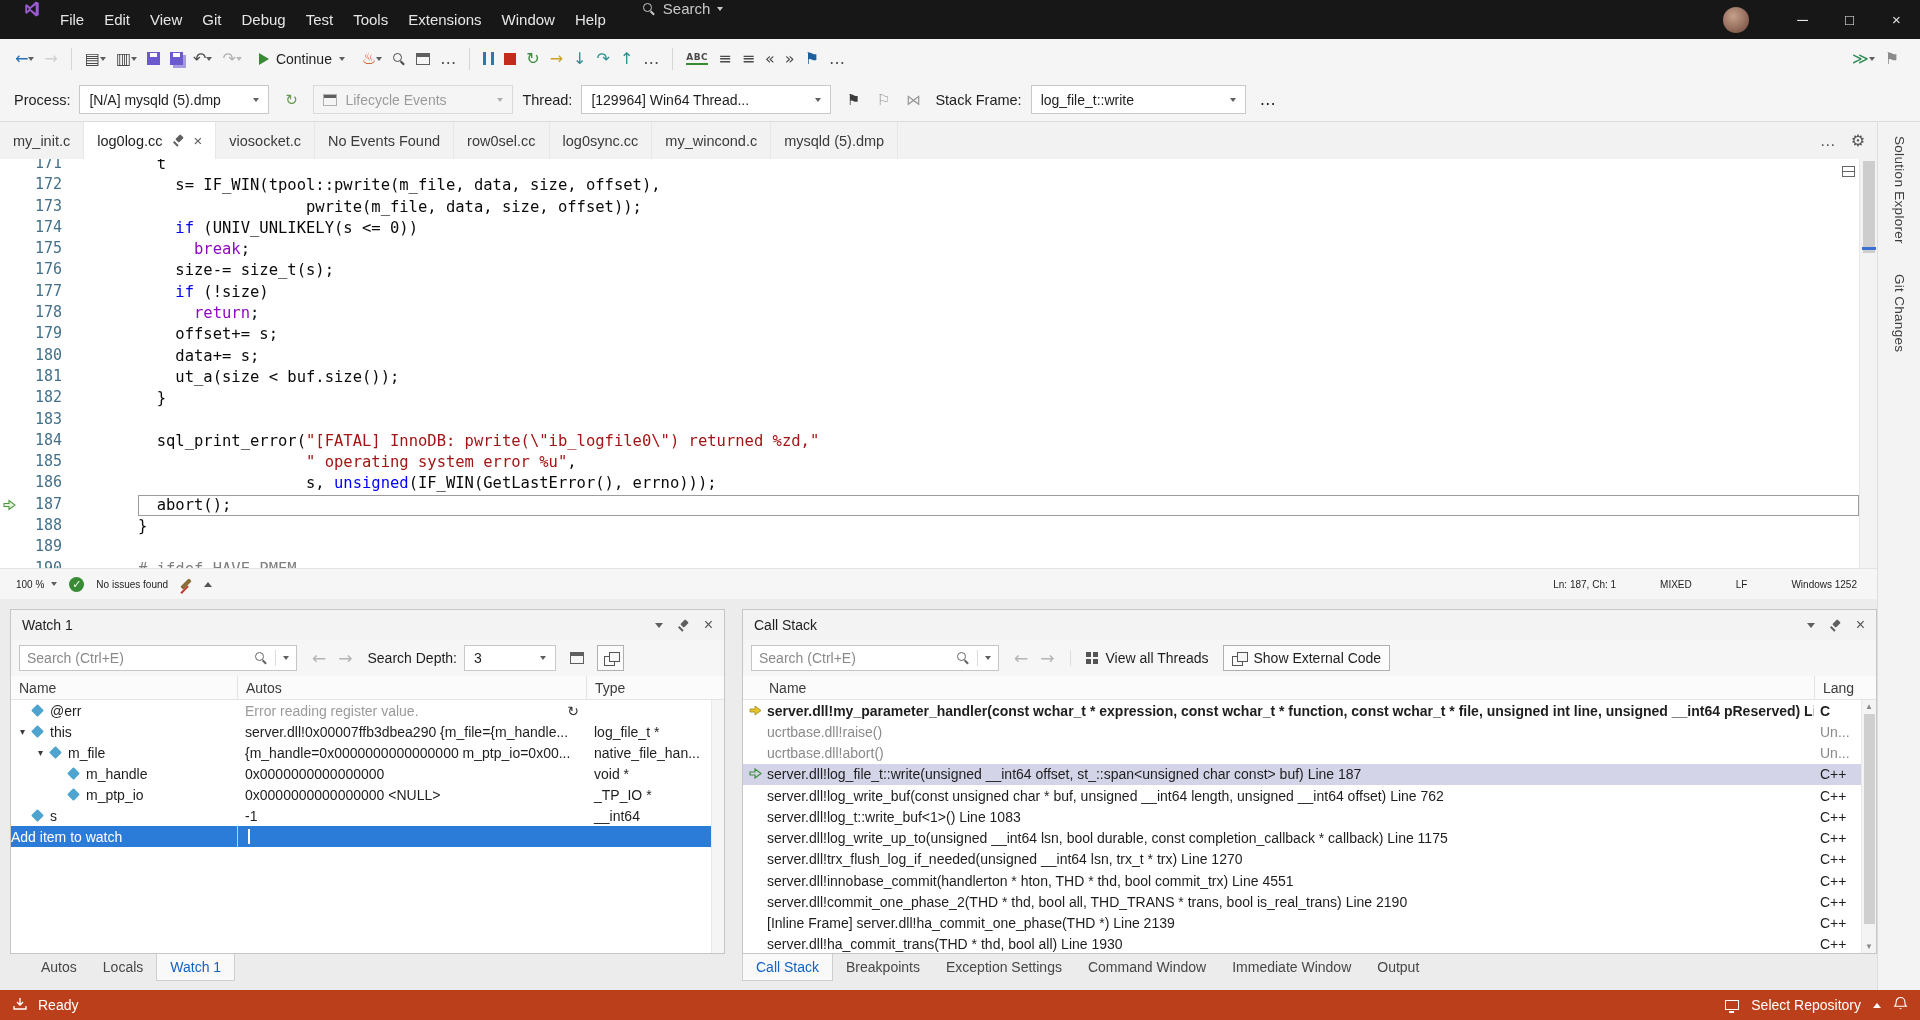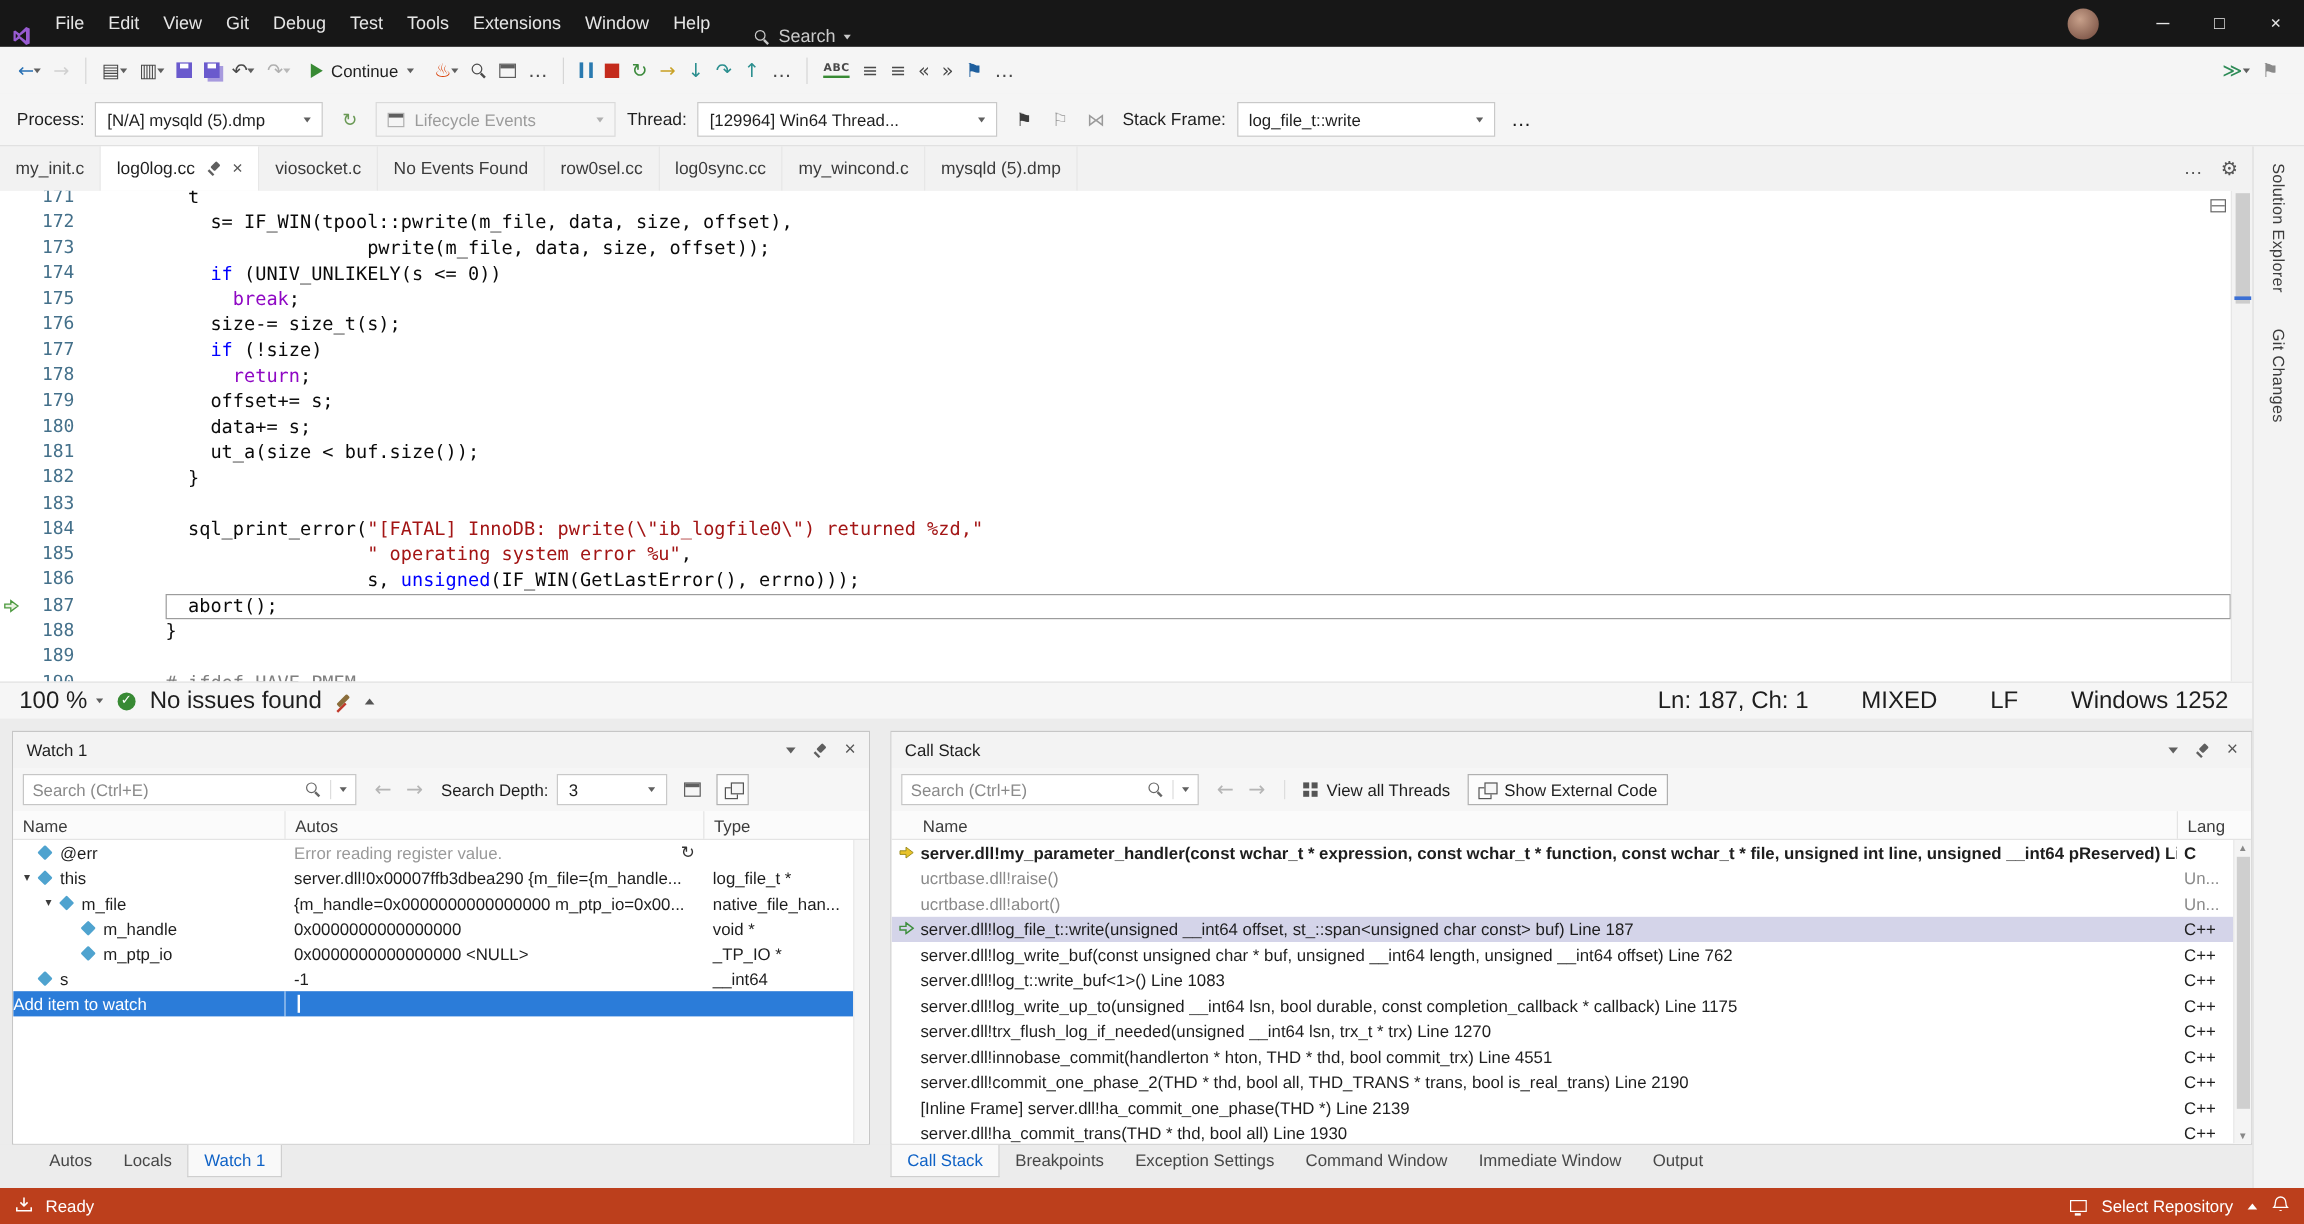--- a/index.html
+++ b/index.html
@@ -33,21 +33,21 @@
   .icon-check{width:15px;height:15px;border-radius:50%;background:#388a34;color:#fff;font-size:11px;line-height:15px;text-align:center;display:inline-block}
   .icon-check::after{content:"✓"}
   .icon-split{width:13px;height:11px;border:1.3px solid #666;position:relative;display:inline-block}
   .icon-split::after{content:"";position:absolute;left:0;right:0;top:3.5px;height:1.3px;background:#666}
   .icon-monitor{width:14px;height:10px;border:1.4px solid #fff;position:relative;display:inline-block}
   .icon-monitor::after{content:"";position:absolute;left:3px;bottom:-4px;width:5px;height:2px;background:#fff}
   .icon-brush{width:12px;height:4px;background:#8a6d3b;transform:rotate(-45deg);display:inline-block;border-radius:1px;box-shadow:-5px 3px 0 -1px #c0392b}
   .var-icon{flex:none;width:9px;height:9px;background:#4fa3cf;transform:rotate(45deg);margin:0 8px 0 3px;border-radius:1px;display:inline-block}
 
   
-  .titlebar{position:absolute;inset:0 0 auto 0;height:39px;background:var(--titlebar_bg,#171717);display:flex;align-items:flex-end;padding-left:4px;color:#e6e6e6;z-index:20}
+  .titlebar{position:absolute;inset:0 0 auto 0;height:39px;background:var(--titlebar_bg,#171717);display:flex;align-items:flex-start;padding-left:18px;color:#e6e6e6;z-index:20}
   .vs-logo{margin:0 8px 0 4px;display:flex}
   .menubar{display:flex;height:100%}
   .menu-item{padding:0 10px;line-height:39px;font-size:15px}
   .titlebar-search{display:flex;align-items:center;gap:7px;margin-left:26px;color:#c9c9c9;font-size:15px}
   .titlebar-search .icon-mag{color:#c9c9c9}
   .titlebar-right{margin-left:auto;display:flex;align-items:center;height:100%}
   .avatar{width:26px;height:26px;border-radius:50%;background:radial-gradient(circle at 40% 35%,#c7a08a,#6e463a);margin-right:30px}
   .win-btn{width:47px;height:100%;display:flex;align-items:center;justify-content:center;font-size:15px;color:#e6e6e6}
 
   
@@ -89,21 +89,21 @@
   .kw{color:var(--keyword_blue,#0000ff)}
   .ctl{color:var(--control_keyword,#8f08c4)}
   .str{color:var(--string_red,#a31515)}
   .pre{color:#808080}
   .ed-scroll{position:absolute;top:0;right:0;width:18px;height:100%;background:#f3f3f3;border-left:1px solid #e6e6e6}
   .ed-thumb{position:absolute;top:2px;left:3px;width:12px;height:92px;background:#cdcdcd}
   .ed-caretmark{position:absolute;top:88px;left:2px;width:14px;height:3px;background:#3b6fd4}
   .split-btn{position:absolute;top:7px;right:22px}
 
   
-  .ed-status{position:absolute;top:568px;left:0;width:1877px;height:31px;background:#f6f6f6;border-top:1px solid #e3e3e3;display:flex;align-items:center;font-size:20px;padding:0 16px;gap:12px}
+  .ed-status{position:absolute;top:568px;left:0;width:1877px;height:31px;background:#f6f6f6;border-top:1px solid #e3e3e3;display:flex;align-items:center;font-size:10px;padding:0 16px;gap:12px}
   .ed-status .right{margin-left:auto;display:flex;gap:44px;padding-right:4px}
 
   
   .bottom{position:absolute;top:599px;left:0;width:1877px;height:391px;background:#ececec}
   .panel{position:absolute;top:10px;height:345px;background:#fff;border:1px solid #c6c6c6;display:flex;flex-direction:column}
   .watch-panel{left:10px;width:715px}
   .cs-panel{left:742px;width:1135px}
   .panel-header{height:30px;background:#f3f3f3;display:flex;align-items:center;padding:0 11px;font-size:14px;flex:none}
   .panel-header .hicons{margin-left:auto;display:flex;align-items:center;gap:14px}
   .panel-toolbar{height:36px;display:flex;align-items:center;padding:0 8px;gap:7px;background:#f6f6f6;flex:none}

